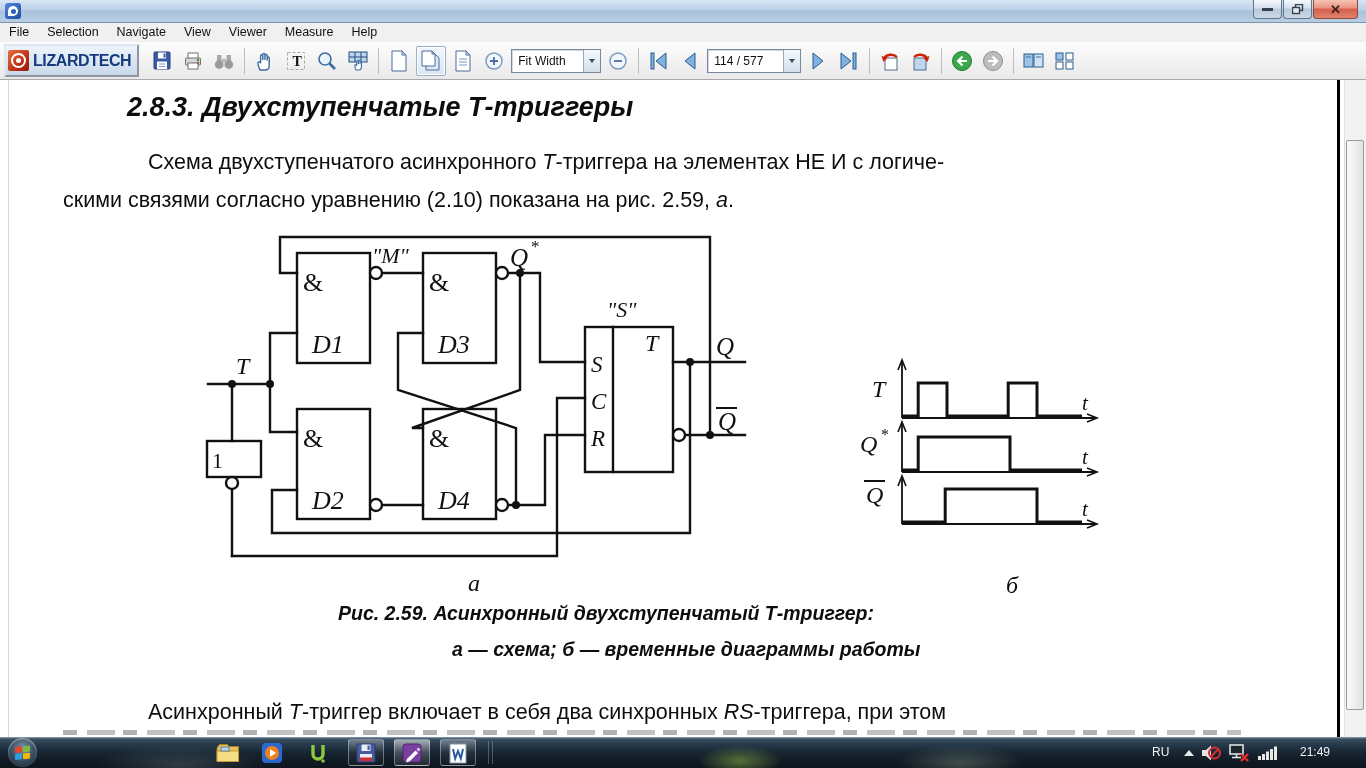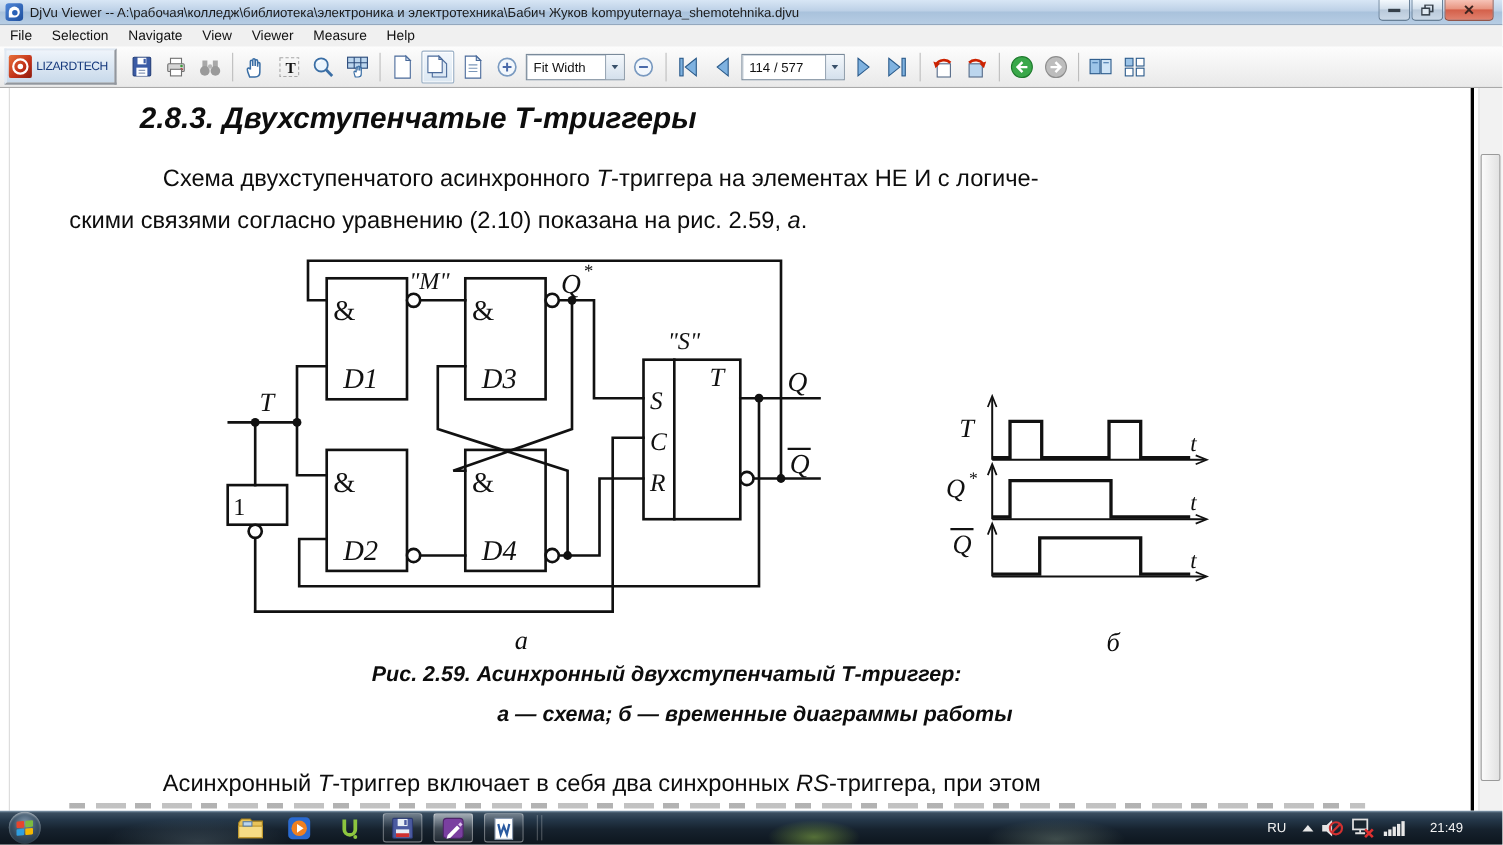--- a/index.html
+++ b/index.html
@@ -38,21 +38,21 @@
   .tbtn.framed{border:1px solid #9ab0c6;border-radius:2px;
     background:linear-gradient(180deg,#f2f7fc,#dbe7f2);box-shadow:inset 0 0 0 1px #fff;}
   .lizbtn{height:27px;display:flex;align-items:center;padding:1px 6px 1px 2px;
     border:2px outset #dfe8f2;background:linear-gradient(180deg,#eef4fb,#c8d9ea);
     margin-right:6px;flex:0 0 auto;}
   .lizlogo{width:21px;height:21px;border-radius:2px;margin-right:4px;position:relative;
     background:linear-gradient(135deg,#e8703a,#c03018 60%,#8e1c0e);}
   .lizlogo:before{content:"";position:absolute;left:3px;top:3px;width:15px;height:15px;
     border-radius:50%;border:2.5px solid #fff;box-sizing:border-box;}
   .lizlogo:after{content:"";position:absolute;left:8px;top:8px;width:5px;height:5px;border-radius:50%;background:#fff;}
-  .liztext{font-size:11px;font-weight:normal;color:#173a7d;letter-spacing:-0.4px;}
+  .liztext{font-size:16px;font-weight:bold;color:#173a7d;letter-spacing:-0.4px;}
   .combo{height:22px;background:#fff;border:1px solid #7a8a9a;box-shadow:inset 1px 1px 0 #cfd7df;
     display:flex;align-items:center;font-size:12px;color:#111;flex:0 0 auto;}
   .combo .val{padding:0 6px;}
   .combo .drop{width:16px;height:100%;border-left:1px solid #9aa8b6;
     background:linear-gradient(180deg,#f4f8fc,#d4e0ec);display:flex;align-items:center;justify-content:center;}
   .dArrow{width:0;height:0;border-left:3.5px solid transparent;border-right:3.5px solid transparent;
     border-top:4.5px solid #38506a;}
   
   .content{left:0;top:80px;width:1366px;height:657px;background:#fff;}
   .pageedge{left:1337px;top:80px;width:3px;height:657px;background:#000;}
@@ -87,21 +87,20 @@
     display:flex;align-items:center;justify-content:center;box-sizing:border-box;}
   .tbtnbar.lit{background:linear-gradient(180deg,rgba(255,255,255,.55),rgba(255,255,255,.20) 50%,rgba(255,255,255,.08));}
   .traytxt{color:#f2f2f2;font-size:12px;}
   .vsep{top:741px;width:1px;height:23px;background:rgba(255,255,255,.25);}
 </style>
 </head>
 <body>
 
 <div class="abs titlebar">
   <div class="appicon"></div>
-  <div class="wtitle">DjVu Viewer -- A:\рабочая\колледж\библиотека\электроника и электротехника\Бабич Жуков kompyuternaya_shemotehnika.djvu</div>
   <div class="winbtns">
     <div class="winbtn">
         <div class="minbar"></div>
       </div>
     <div class="winbtn">
       <svg width="12" height="11">
           <rect x="3.5" y="0.5" width="7" height="6" fill="none" stroke="#36404a" stroke-width="1.4"></rect>
           <rect x="0.5" y="3.5" width="7" height="6" fill="#dfe9f2" stroke="#36404a" stroke-width="1.4"></rect>
         </svg>
     </div>

